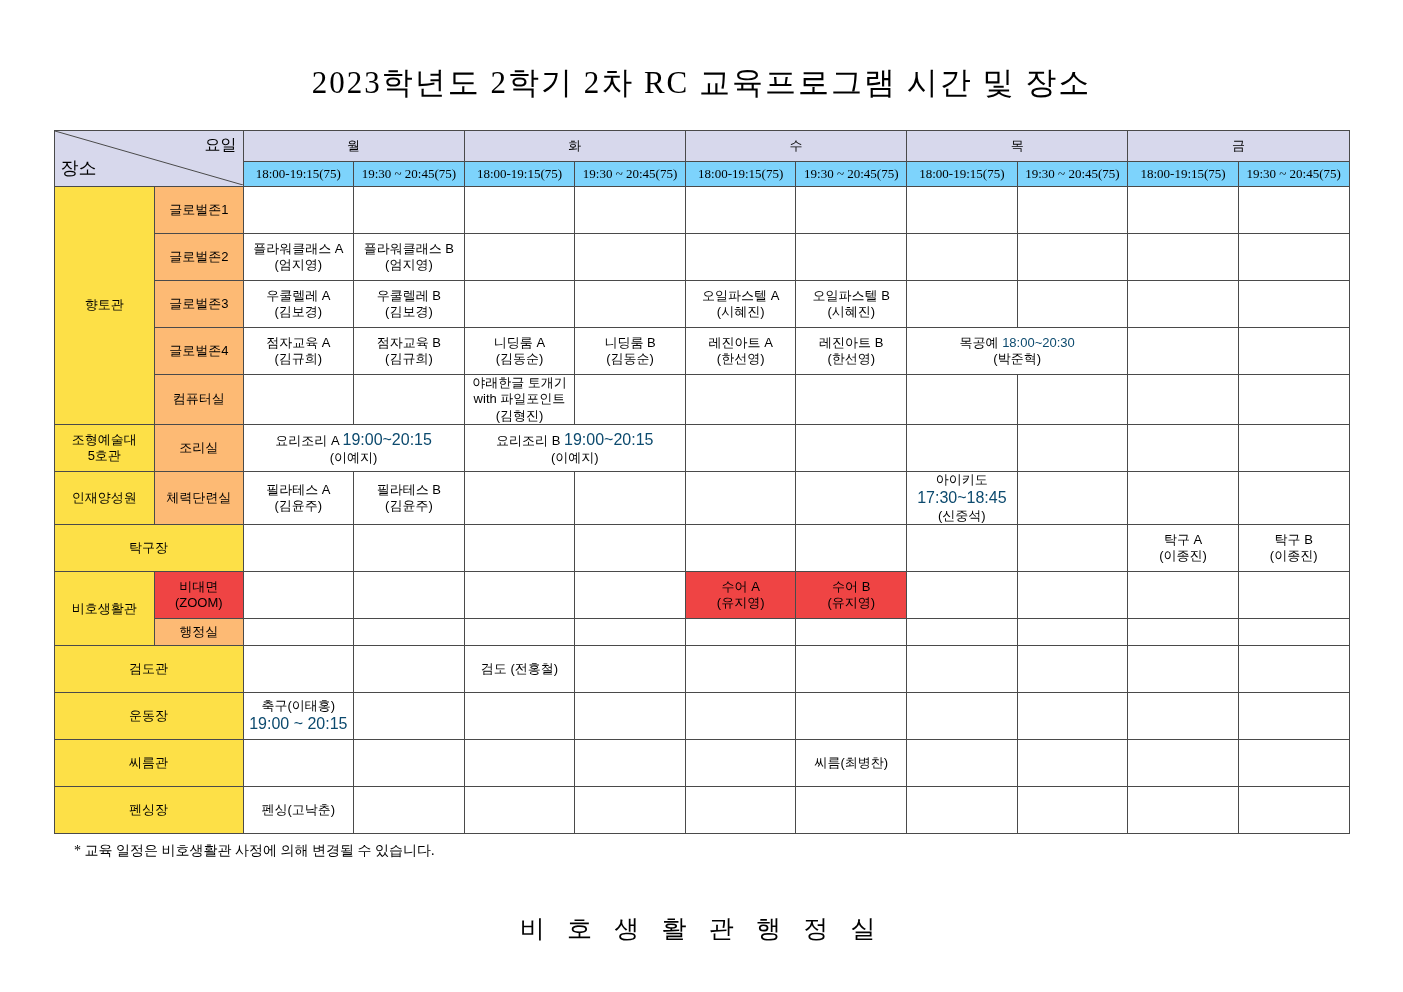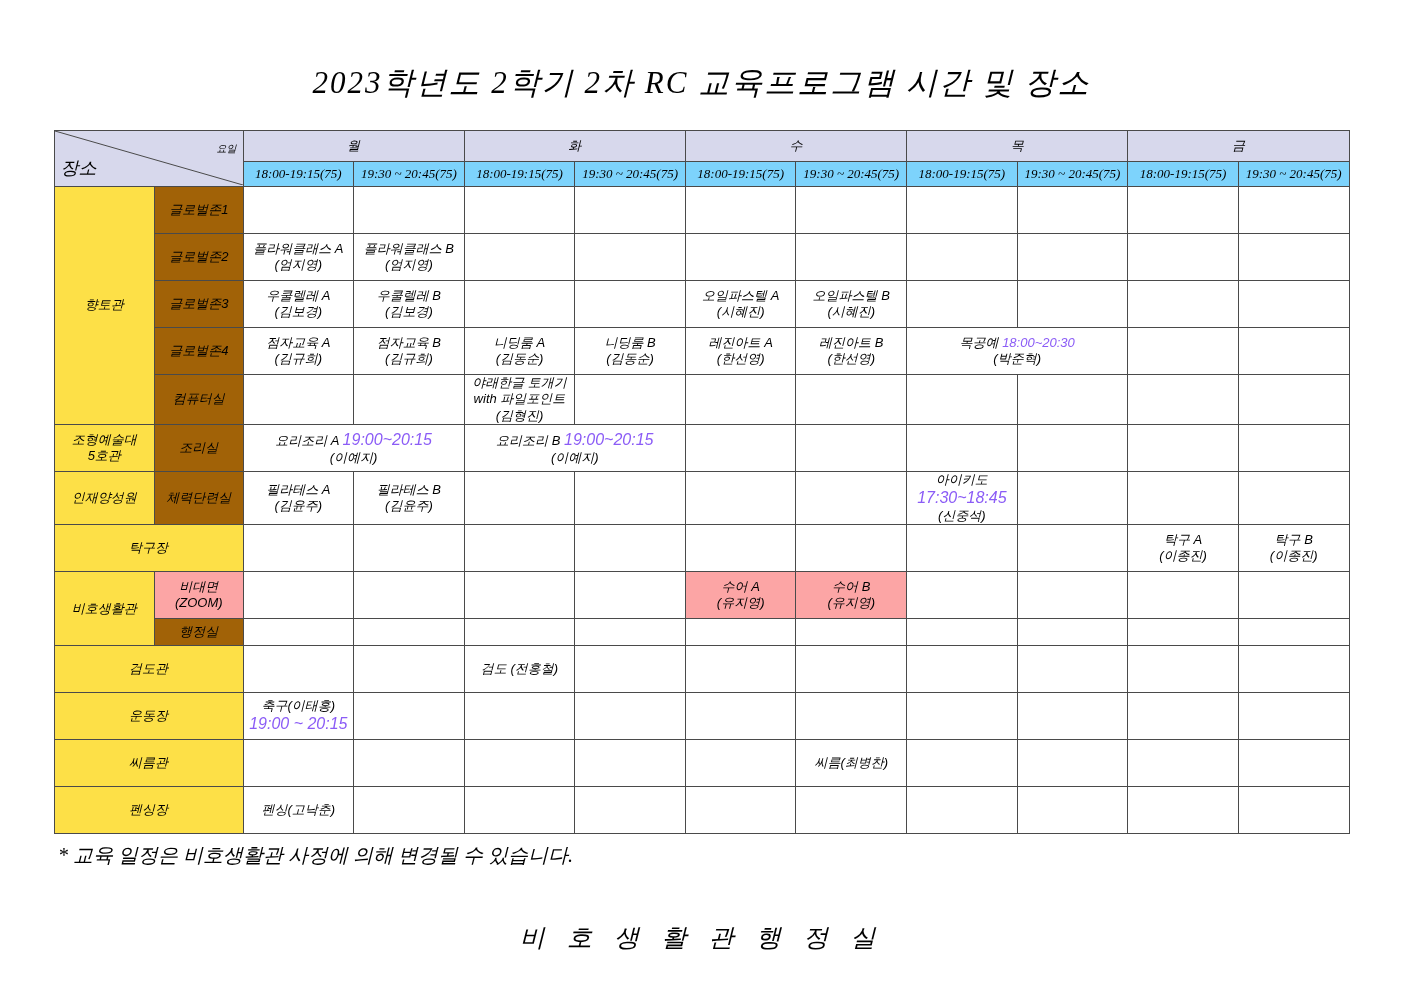--- a/index.html
+++ b/index.html
@@ -12,21 +12,20 @@
     height: 992px;
     font-family: "Liberation Sans", sans-serif;
     color: #000000;
     position: relative;
     overflow: hidden;
   }
   .page {
     width: 1403px;
     height: 984px;
     position: relative;
-    font-style: italic;
   }
   .title {
     text-align: center;
     font-family: "Liberation Serif", serif;
     font-size: 31px;
     letter-spacing: 2px;
     padding-top: 62px;
     font-weight: normal;
   }
   table.sched {
@@ -66,58 +65,58 @@
     height: 54px;
     padding: 0;
   }
   .corner .diag {
     position: absolute;
     left: 0; top: 0; right: 0; bottom: 0;
   }
   .corner .yoil {
     position: absolute;
     right: 6px;
-    top: 12px;
-    font-size: 10px;
+    top: 4px;
+    font-size: 16px;
   }
   .corner .jangso {
     position: absolute;
     left: 6px;
     bottom: 7px;
     font-size: 18px;
   }
   .rowlabel {
     background: #fde047;
     font-size: 13.5px;
     height: 46px;
   }
   .rowlabel-sm {
-    background: #a16207;
+    background: #fdba74;
     font-size: 13px;
   }
   .cell {
     height: 46px;
     font-size: 12.5px;
   }
   .yellow {
-    background: #fca5a5;
+    background: #ef4444;
   }
   .purple {
-    color: #8b5cf6;
+    color: #0c4a6e;
   }
   .small {
     font-size: 16px;
   }
   .tiny {
     font-size: 9.5px;
     line-height: 1.2;
   }
   .note {
-    margin: 8px 0 0 58px;
-    font-size: 20px;
+    margin: 8px 0 0 74px;
+    font-size: 14px;
     font-family: "Liberation Serif", serif;
   }
   .footer {
     text-align: center;
     margin-top: 52px;
     font-size: 25px;
     letter-spacing: 8px;
     font-family: "Liberation Serif", serif;
   }
   .c1 { width: 100px; }

